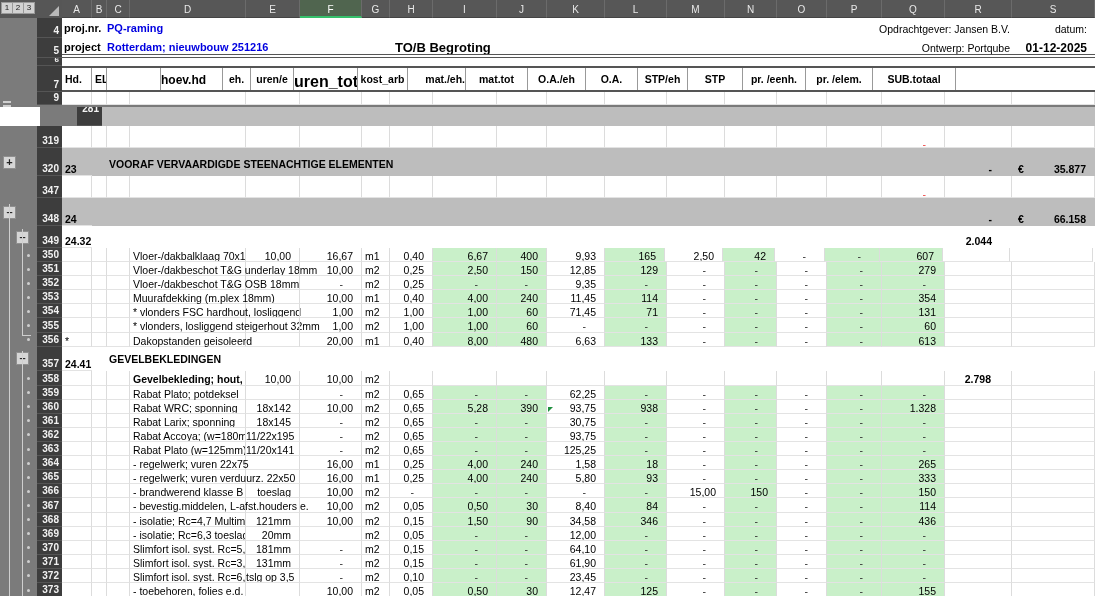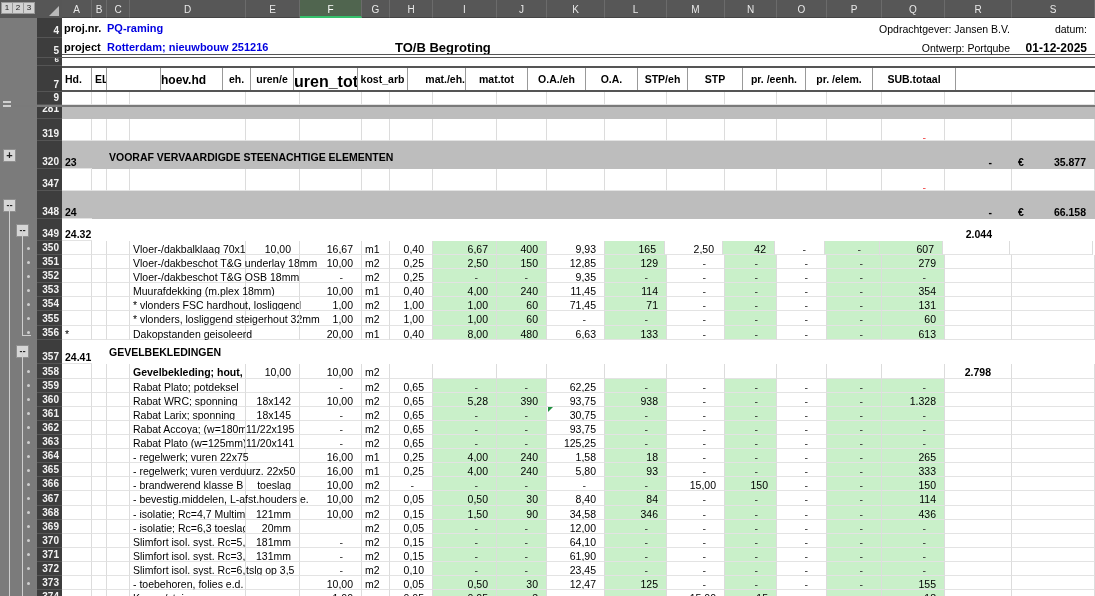--- a/index.html
+++ b/index.html
@@ -147,21 +147,21 @@
         <div class="c " style="width: 58px;"></div>
         <div class="c " style="width: 62px;"></div>
         <div class="c " style="width: 58px;"></div>
         <div class="c " style="width: 52px;"></div>
         <div class="c " style="width: 50px;"></div>
         <div class="c " style="width: 55px;"></div>
         <div class="c " style="width: 63px;"></div>
         <div class="c " style="width: 67px;"></div>
         <div class="c " style="width: 83px;"></div>
       </div>
-      <div class="row gridrow" style="height: 14px;">
+      <div class="row gridrow" style="height: 21px; margin-left: 40px;">
         <div class="gut"></div>
         <div class="rh" style="align-items: flex-start; padding-top: 0px; line-height: 8px;">281</div>
         <div class="band" style="width: 1033px;"></div>
       </div>
       <div class="row gridrow" style="height: 22px;">
         <div class="gut"></div>
         <div class="rh">319</div>
         <div class="c " style="width: 30px;"></div>
         <div class="c " style="width: 15px;"></div>
         <div class="c " style="width: 23px;"></div>

